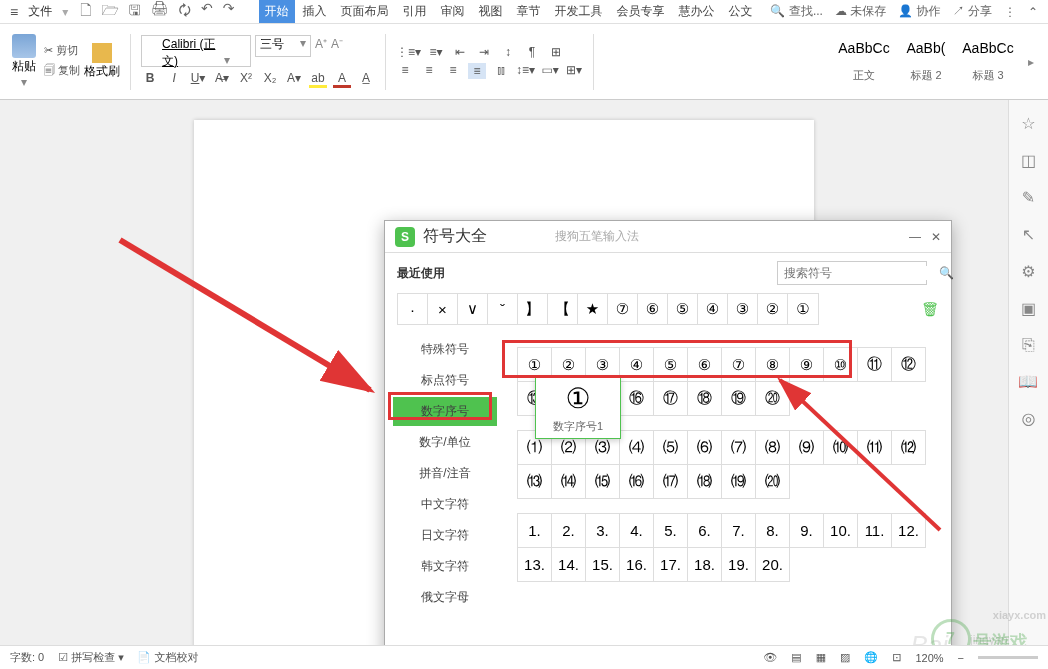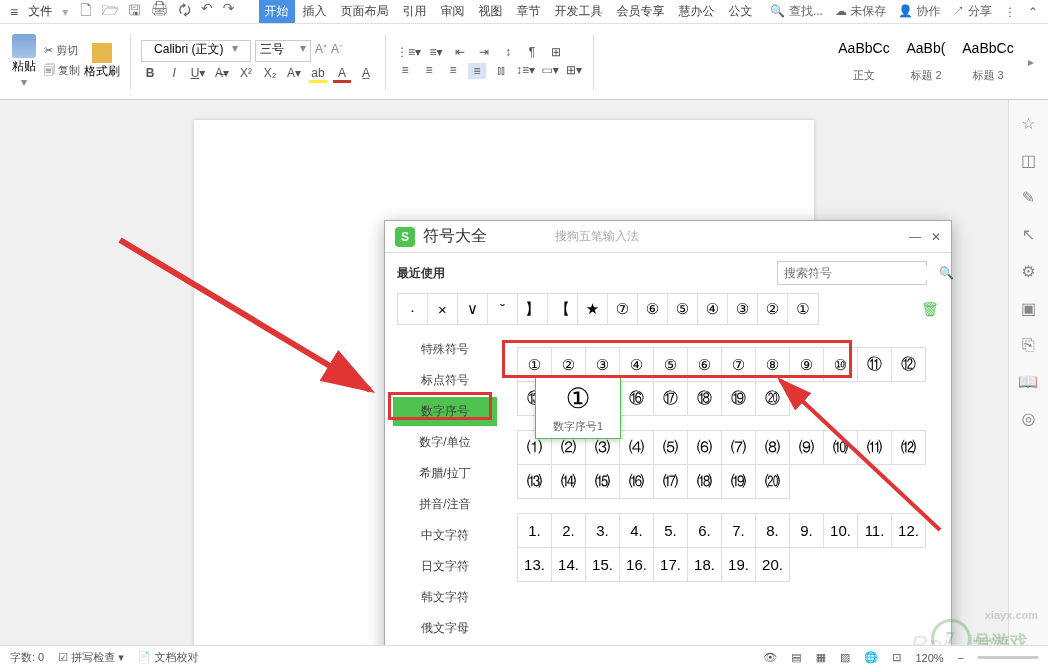--- a/index.html
+++ b/index.html
@@ -17,21 +17,21 @@
 .title-right { margin-left: auto; display: flex; gap: 12px; color: #666; align-items: center; }
 .title-right span { cursor: pointer; }
 
 
 .ribbon { height: 76px; background: #fff; border-bottom: 1px solid #ccc; display: flex; align-items: center; padding: 4px 8px; gap: 4px; }
 .paste-btn { display: flex; flex-direction: column; align-items: center; padding: 4px; }
 .paste-btn .ico { width: 24px; height: 24px; background: linear-gradient(#7aa5d6,#a7c5e8); border-radius: 3px; }
 .format-brush { display: flex; flex-direction: column; align-items: center; }
 .format-brush .ico { width: 20px; height: 20px; background: #e8b84d; }
 .ribsep { width: 1px; height: 56px; background: #ddd; margin: 0 6px; }
-.font-select { border: 1px solid #ccc; height: 22px; padding: 0 12px; font-size: 12px; width: 110px; background: #fff; }
+.font-select { border: 1px solid #ccc; height: 32px; padding: 0 20px; font-size: 12px; width: 110px; background: #fff; text-decoration: underline; }
 .size-select { border: 1px solid #ccc; height: 22px; padding: 0 4px; font-size: 12px; width: 56px; background: #fff; }
 .fmtbtns { display: flex; gap: 6px; color: #555; }
 .fmtbtns span { min-width: 18px; text-align: center; cursor: pointer; }
 .styles { display: flex; gap: 2px; margin-left: auto; }
 .style-card { width: 60px; height: 56px; border: 1px solid transparent; display: flex; flex-direction: column; align-items: center; justify-content: center; gap: 12px; }
 .style-card .prev { font-size: 14px; }
 .style-card .lbl { font-size: 11px; color: #666; }
 
 
 .docarea { position: relative; height: 569px; background: #f0f0f0; display: flex; }
@@ -256,23 +256,20 @@
           <div class="sp-left-wrap">
             <div class="sp-leftlabel">标点符号</div>
           </div>
           <div class="sp-left-wrap">
             <div class="sp-leftlabel active">数字序号</div>
           </div>
           <div class="sp-left-wrap">
             <div class="sp-leftlabel">数字/单位</div>
           </div>
           <div class="sp-left-wrap">
-            <div class="sp-leftlabel">希腊/拉丁</div>
-          </div>
-          <div class="sp-left-wrap">
             <div class="sp-leftlabel">拼音/注音</div>
           </div>
           <div class="sp-left-wrap">
             <div class="sp-leftlabel">中文字符</div>
           </div>
           <div class="sp-left-wrap">
             <div class="sp-leftlabel">日文字符</div>
           </div>
           <div class="sp-left-wrap">
             <div class="sp-leftlabel">韩文字符</div>
@@ -383,21 +380,21 @@
   </svg>
 
   <div class="wm3">Bai</div>
   <div class="wm2">jingyan</div>
   <div class="watermark">
     <div class="circle">7</div>
     <div style="display:flex;flex-direction:column;line-height:1">
       <span>号游戏</span>
       <span style="font-size:8px;color:#6b8e6b">ZHAOYOUXIWANG</span>
     </div>
-    <span style="font-size:11px;color:#888;position:absolute;right:8px;top:-10px">xiayx.com</span>
+    <span style="font-size:11px;color:#888;position:absolute;right:0;top:-10px">xiayx.com</span>
   </div>
 </div>
 
 <div class="statusbar">
   <span>字数: 0</span>
   <span>☑ <span>拼写检查</span> ▾</span>
   <span>📄 <span>文档校对</span></span>
   <span class="sp"></span>
   <span>👁</span>
   <span>▤</span>

